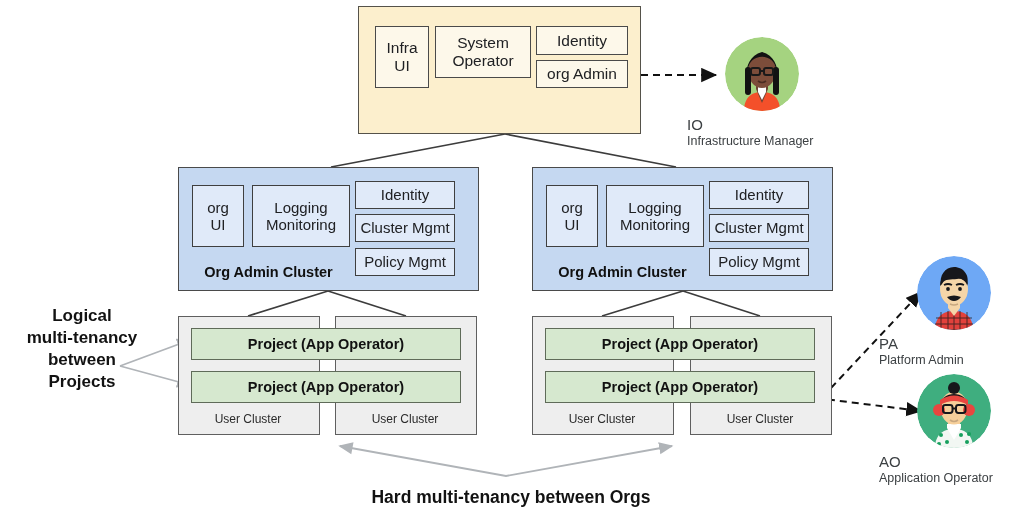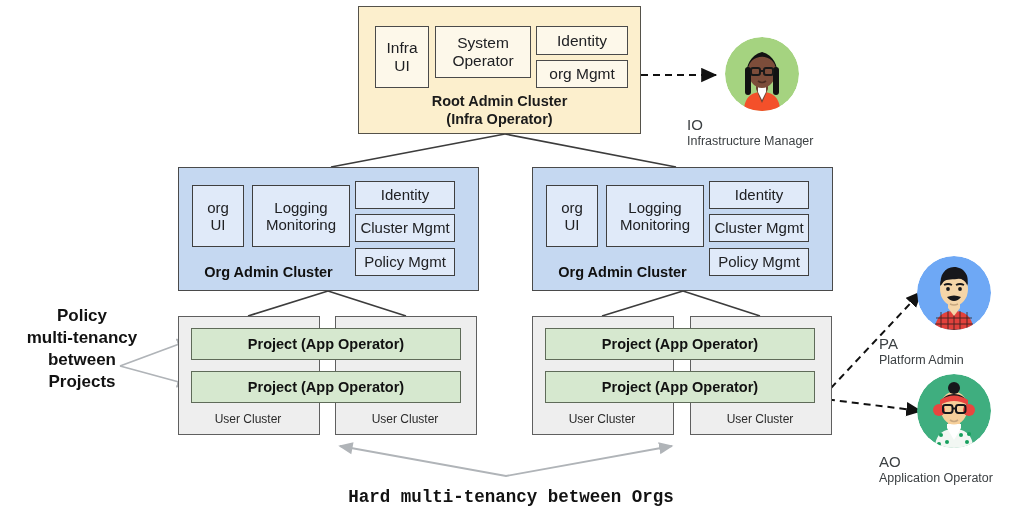--- a/index.html
+++ b/index.html
@@ -106,21 +106,20 @@
     line-height: 1.3;
     color: #121212;
   }
   .annot-bottom {
     position: absolute;
     text-align: center;
     font-weight: bold;
     font-size: 17.5px;
     color: #121212;
     width: 100%;
-    font-family: Liberation Mono, monospace;
   }
 
   
   .persona {
     position: absolute;
     width: 150px;
     text-align: left;
   }
   .persona .avatar {
     width: 74px;
@@ -210,27 +209,23 @@
       <span>System</span><br>
       <span>Operator</span>
     </span>
   </div>
 
   <div class="box root-inner" style="left:536px; top:26px; width:92px; height:29px;">
     <span>Identity</span>
   </div>
 
   <div class="box root-inner" style="left:536px; top:60px; width:92px; height:28px;">
-    <span>org Mgmt</span>
-  </div>
-
-  <div class="root-label" style="left:358px; top:92px; width:283px;">
-    <span>Root Admin Cluster</span><br>
-    <span>(Infra Operator)</span>
-  </div>
+    <span>org Admin</span>
+  </div>
+
 
   <div class="box org-cluster" style="left:178px; top:167px; width:301px; height:124px;"></div>
 
   <div class="box org-inner" style="left:192px; top:185px; width:52px; height:62px;">
     <span>
       <span>org</span><br>
       <span>UI</span>
     </span>
   </div>
 
@@ -317,21 +312,21 @@
   </div>
 
   <div class="project-bar" style="left:545px; top:328px; width:270px; height:32px;">
     <span>Project (App Operator)</span>
   </div>
   <div class="project-bar" style="left:545px; top:371px; width:270px; height:32px;">
     <span>Project  (App Operator)</span>
   </div>
 
   <div class="annot-left" style="left:12px; top:305px; width:140px;">
-    <span>Policy</span><br>
+    <span>Logical</span><br>
     <span>multi-tenancy</span><br>
     <span>between</span><br>
     <span>Projects</span>
   </div>
 
   <div class="annot-bottom" style="left:0px; top:487px;">
     <span>Hard multi-tenancy between Orgs</span>
   </div>
 
   <div class="persona" style="left:687px; top:37px;">

